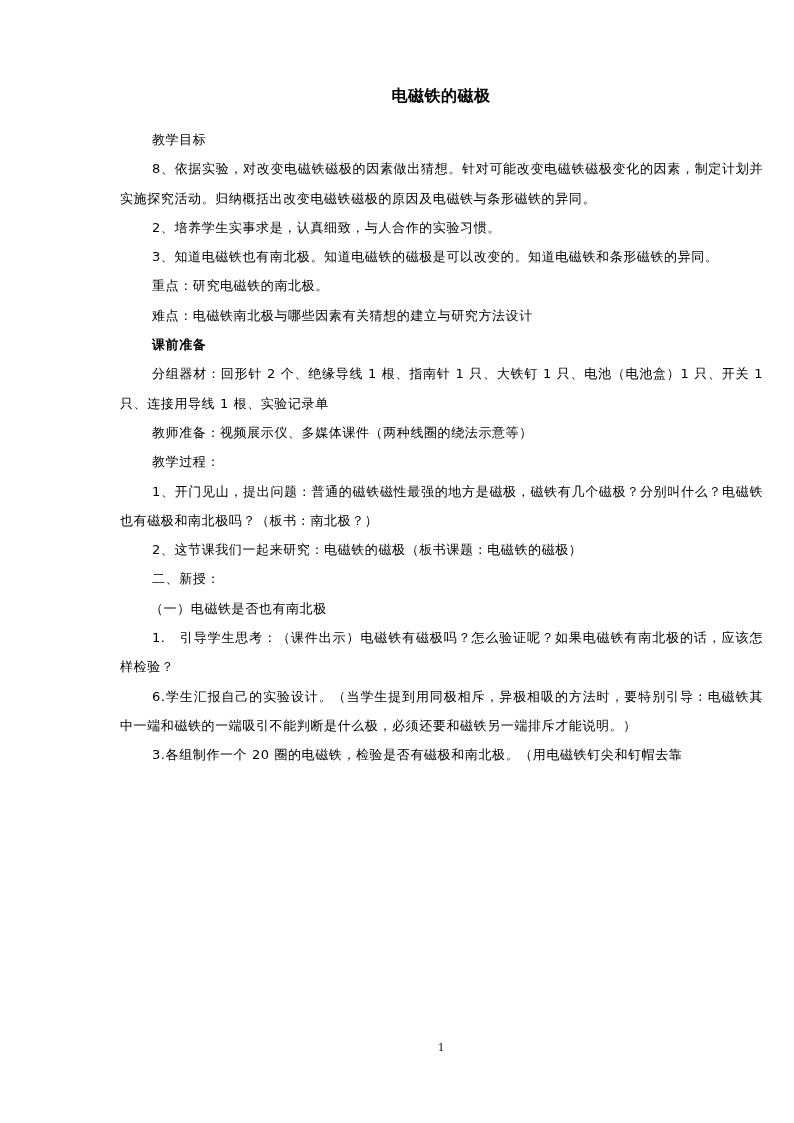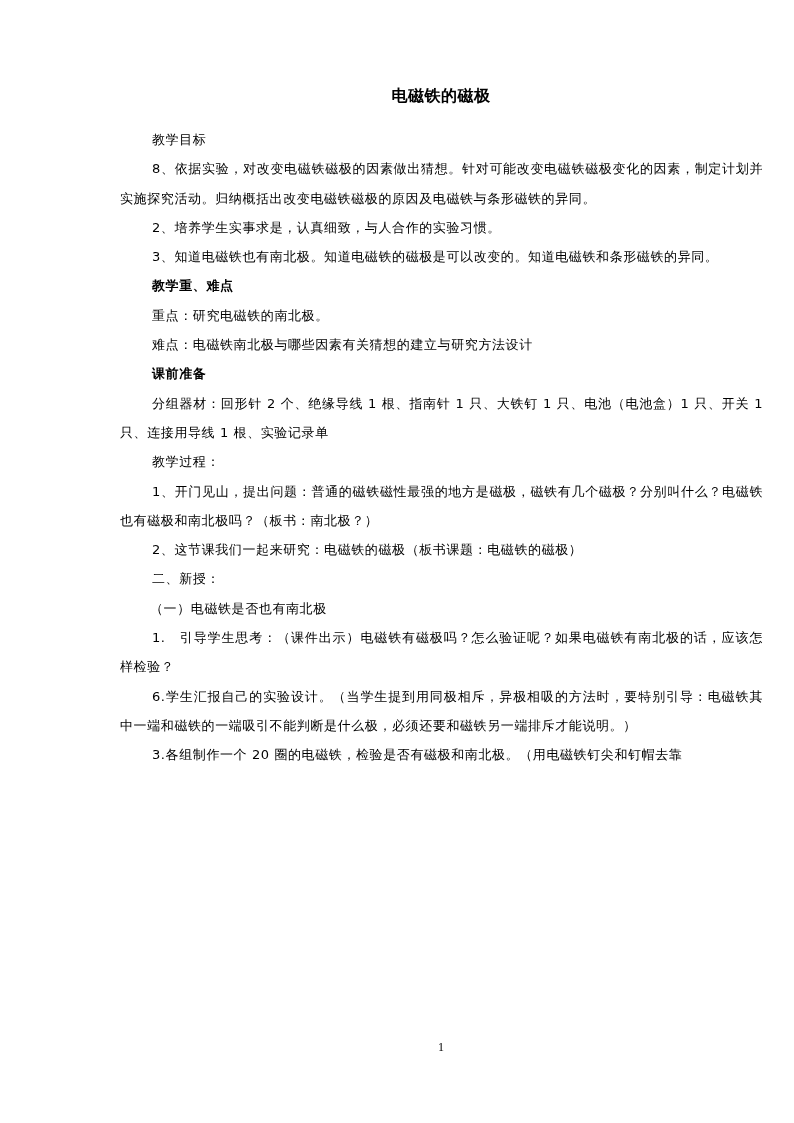--- a/index.html
+++ b/index.html
@@ -68,25 +68,25 @@
 <body>
 
 <div class="page">
   <div class="title">电磁铁的磁极</div>
 
   <div class="body">
     <p class="p">教学目标</p>
     <p class="p">8、依据实验，对改变电磁铁磁极的因素做出猜想。针对可能改变电磁铁磁极变化的因素，制定计划并实施探究活动。归纳概括出改变电磁铁磁极的原因及电磁铁与条形磁铁的异同。</p>
     <p class="p">2、培养学生实事求是，认真细致，与人合作的实验习惯。</p>
     <p class="p">3、知道电磁铁也有南北极。知道电磁铁的磁极是可以改变的。知道电磁铁和条形磁铁的异同。</p>
-    <p class="p bold">教学重、难点</p>
     <p class="p">重点：研究电磁铁的南北极。</p>
     <p class="p">难点：电磁铁南北极与哪些因素有关猜想的建立与研究方法设计</p>
     <p class="p bold">课前准备</p>
     <p class="p">分组器材：回形针 2 个、绝缘导线 1 根、指南针 1 只、大铁钉 1 只、电池（电池盒）1 只、开关 1 只、连接用导线 1 根、实验记录单</p>
+    <p class="p">教师准备：视频展示仪、多媒体课件（两种线圈的绕法示意等）</p>
     <p class="p">教学过程：</p>
     <p class="p">1、开门见山，提出问题：普通的磁铁磁性最强的地方是磁极，磁铁有几个磁极？分别叫什么？电磁铁也有磁极和南北极吗？（板书：南北极？）</p>
     <p class="p">2、这节课我们一起来研究：电磁铁的磁极（板书课题：电磁铁的磁极）</p>
     <p class="p">二、新授：</p>
     <p class="p indent-small">（一）电磁铁是否也有南北极</p>
     <p class="p">1.　引导学生思考：（课件出示）电磁铁有磁极吗？怎么验证呢？如果电磁铁有南北极的话，应该怎样检验？</p>
     <p class="p">6.学生汇报自己的实验设计。（当学生提到用同极相斥，异极相吸的方法时，要特别引导：电磁铁其中一端和磁铁的一端吸引不能判断是什么极，必须还要和磁铁另一端排斥才能说明。）</p>
     <p class="p">3.各组制作一个 20 圈的电磁铁，检验是否有磁极和南北极。（用电磁铁钉尖和钉帽去靠</p>
   </div>
 

